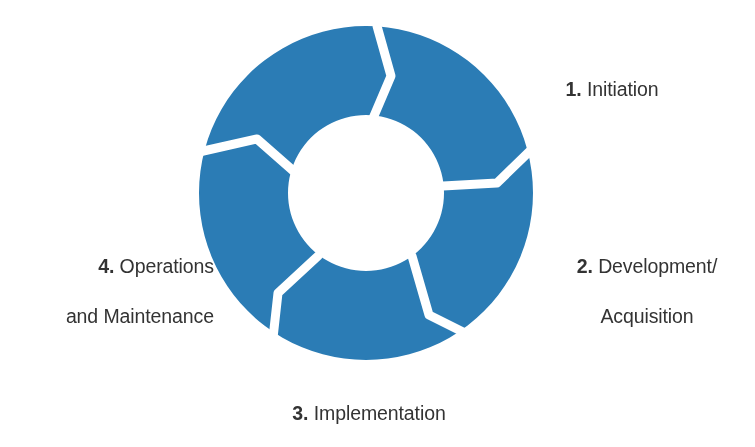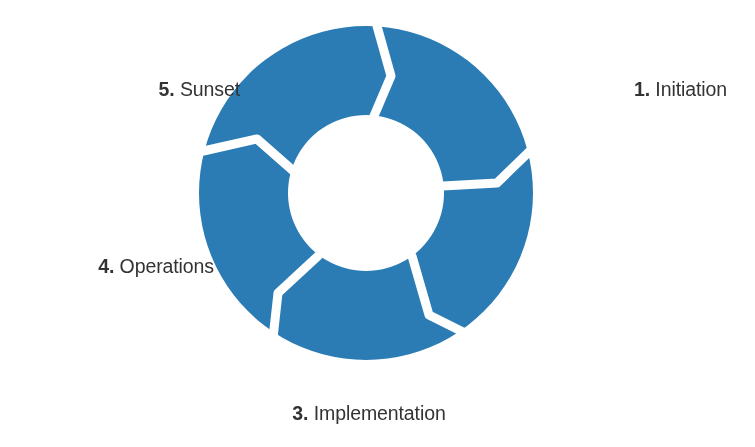--- a/index.html
+++ b/index.html
@@ -38,21 +38,21 @@
     white-space: pre-line;
     letter-spacing: -0.1px;
   }
   .stage-label .num {
     font-weight: 700;
   }
   
   #label-initiation {
     left: 497px;
     top: 52px;
-    text-align: right;
+    text-align: center;
     width: 230px;
   }
   
   #label-development {
     left: 541px;
     top: 229px;
     text-align: center;
     width: 212px;
   }
   
@@ -104,27 +104,29 @@
       <path d="M 318 256 L 278 293 L 272 347"></path>
 
       <path d="M 199 152 L 257 139 L 298 175"></path>
     </g>
   </svg>
 
   <div class="stage-label" id="label-initiation">
     <span class="num">1.</span><span> Initiation</span>
   </div>
 
+  <div class="stage-label" id="label-development">
+    <span class="num">2.</span><span> Development/</span><br>
+    <span>Acquisition</span>
+  </div>
 
   <div class="stage-label" id="label-implementation">
     <span class="num">3.</span><span> Implementation</span><br>
     
   </div>
 
   <div class="stage-label" id="label-operations">
     <span class="num">4.</span><span> Operations</span><br>
+    <span>and Maintenance</span>
   </div>
 
-  <div class="stage-label" id="label-sunset">
-    <span class="num">5.</span><span> Sunset</span>
-  </div>
 
 </div>
 
 </body></html>

